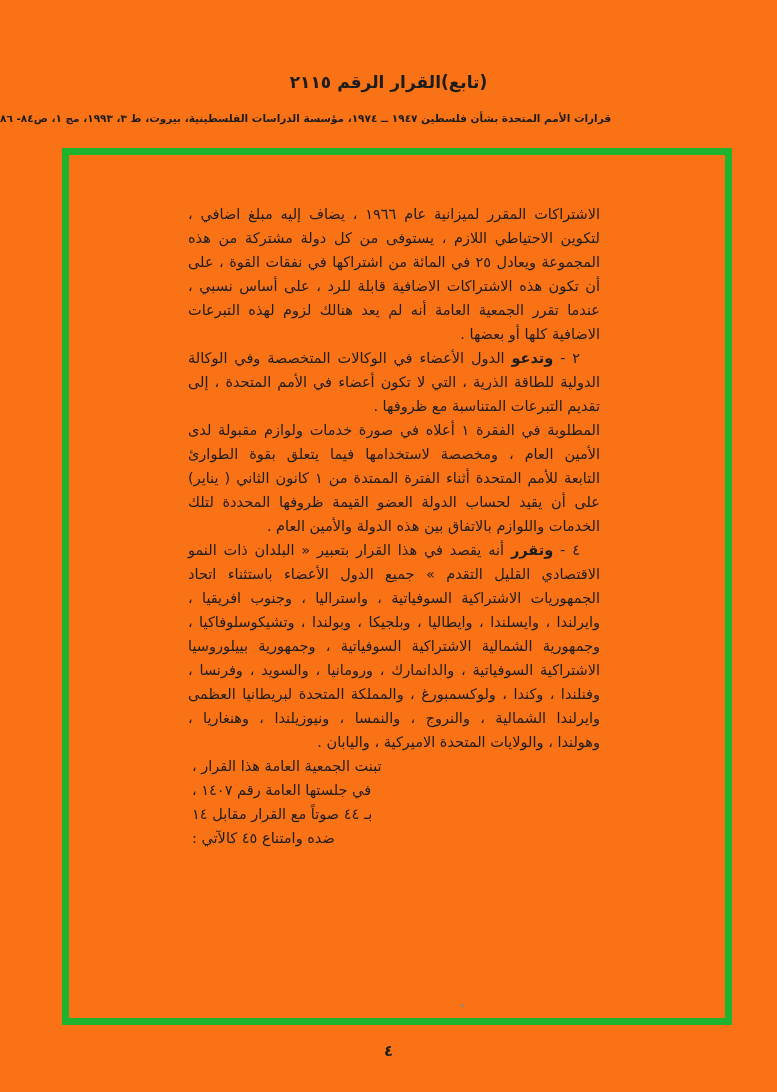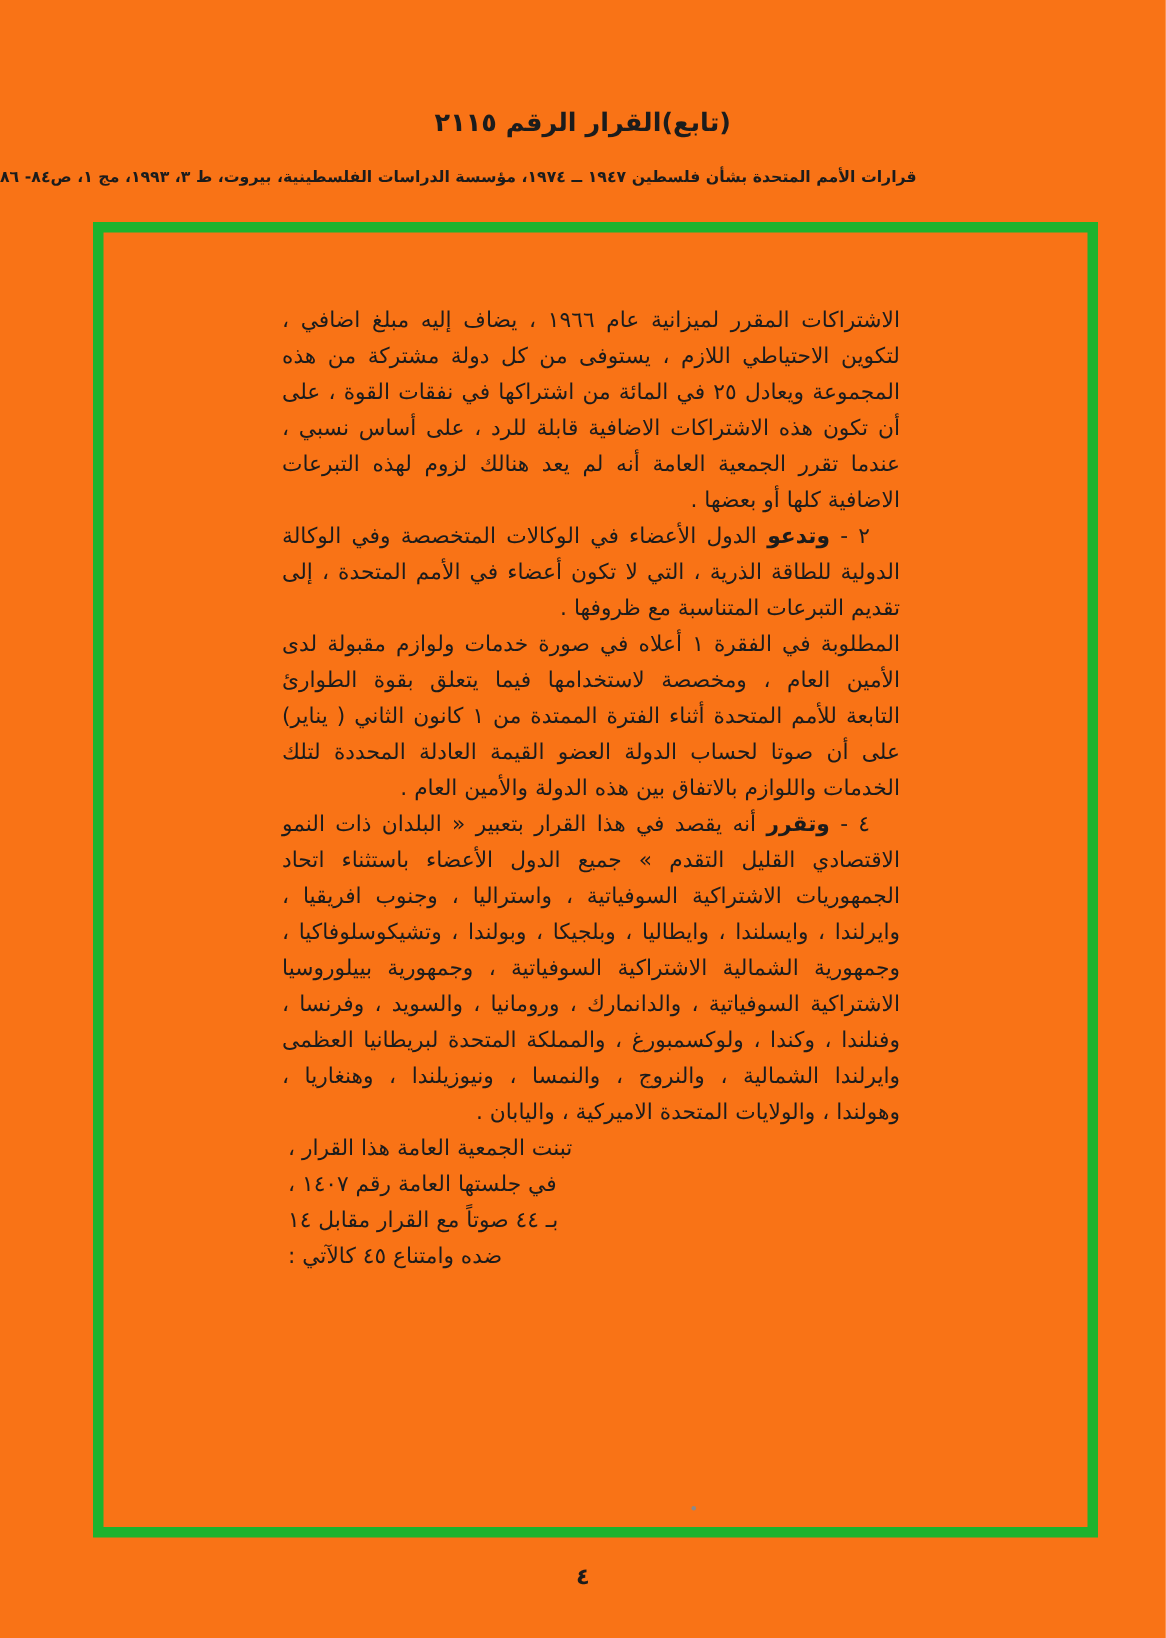--- a/index.html
+++ b/index.html
@@ -69,21 +69,21 @@
       <div class="line line-justify"><span>المجموعة ويعادل ٢٥ في المائة من اشتراكها في نفقات القوة ، على</span></div>
       <div class="line line-justify"><span>أن تكون هذه الاشتراكات الاضافية قابلة للرد ، على أساس نسبي ،</span></div>
       <div class="line line-justify"><span>عندما تقرر الجمعية العامة أنه لم يعد هنالك لزوم لهذه التبرعات</span></div>
       <div class="line line-end"><span>الاضافية كلها أو بعضها .</span></div>
       <div class="line line-start"><span>٢ - </span><span class="b">وتدعو</span><span> الدول الأعضاء في الوكالات المتخصصة وفي الوكالة</span></div>
       <div class="line line-justify"><span>الدولية للطاقة الذرية ، التي لا تكون أعضاء في الأمم المتحدة ، إلى</span></div>
       <div class="line line-end"><span>تقديم التبرعات المتناسبة مع ظروفها .</span></div>
       <div class="line line-justify"><span>المطلوبة في الفقرة ١ أعلاه في صورة خدمات ولوازم مقبولة لدى</span></div>
       <div class="line line-justify"><span>الأمين العام ، ومخصصة لاستخدامها فيما يتعلق بقوة الطوارئ</span></div>
       <div class="line line-justify"><span>التابعة للأمم المتحدة أثناء الفترة الممتدة من ١ كانون الثاني ( يناير)</span></div>
-      <div class="line line-justify"><span>على أن صوتا لحساب الدولة العضو القيمة العادلة المحددة لتلك</span></div>
+      <div class="line line-justify"><span>على أن يقيد لحساب الدولة العضو القيمة ظروفها المحددة لتلك</span></div>
       <div class="line line-end"><span>الخدمات واللوازم بالاتفاق بين هذه الدولة والأمين العام .</span></div>
       <div class="line line-start"><span>٤ - </span><span class="b">وتقرر</span><span> أنه يقصد في هذا القرار بتعبير « البلدان ذات النمو</span></div>
       <div class="line line-justify"><span>الاقتصادي القليل التقدم » جميع الدول الأعضاء باستثناء اتحاد</span></div>
       <div class="line line-justify"><span>الجمهوريات الاشتراكية السوفياتية ، واستراليا ، وجنوب افريقيا ،</span></div>
       <div class="line line-justify"><span>وايرلندا ، وايسلندا ، وايطاليا ، وبلجيكا ، وبولندا ، وتشيكوسلوفاكيا ،</span></div>
       <div class="line line-justify"><span>وجمهورية الشمالية الاشتراكية السوفياتية ، وجمهورية بييلوروسيا</span></div>
       <div class="line line-justify"><span>الاشتراكية السوفياتية ، والدانمارك ، ورومانيا ، والسويد ، وفرنسا ،</span></div>
       <div class="line line-justify"><span>وفنلندا ، وكندا ، ولوكسمبورغ ، والمملكة المتحدة لبريطانيا العظمى</span></div>
       <div class="line line-justify"><span>وايرلندا الشمالية ، والنروج ، والنمسا ، ونيوزيلندا ، وهنغاريا ،</span></div>
       <div class="line line-end"><span>وهولندا ، والولايات المتحدة الاميركية ، واليابان .</span></div>

